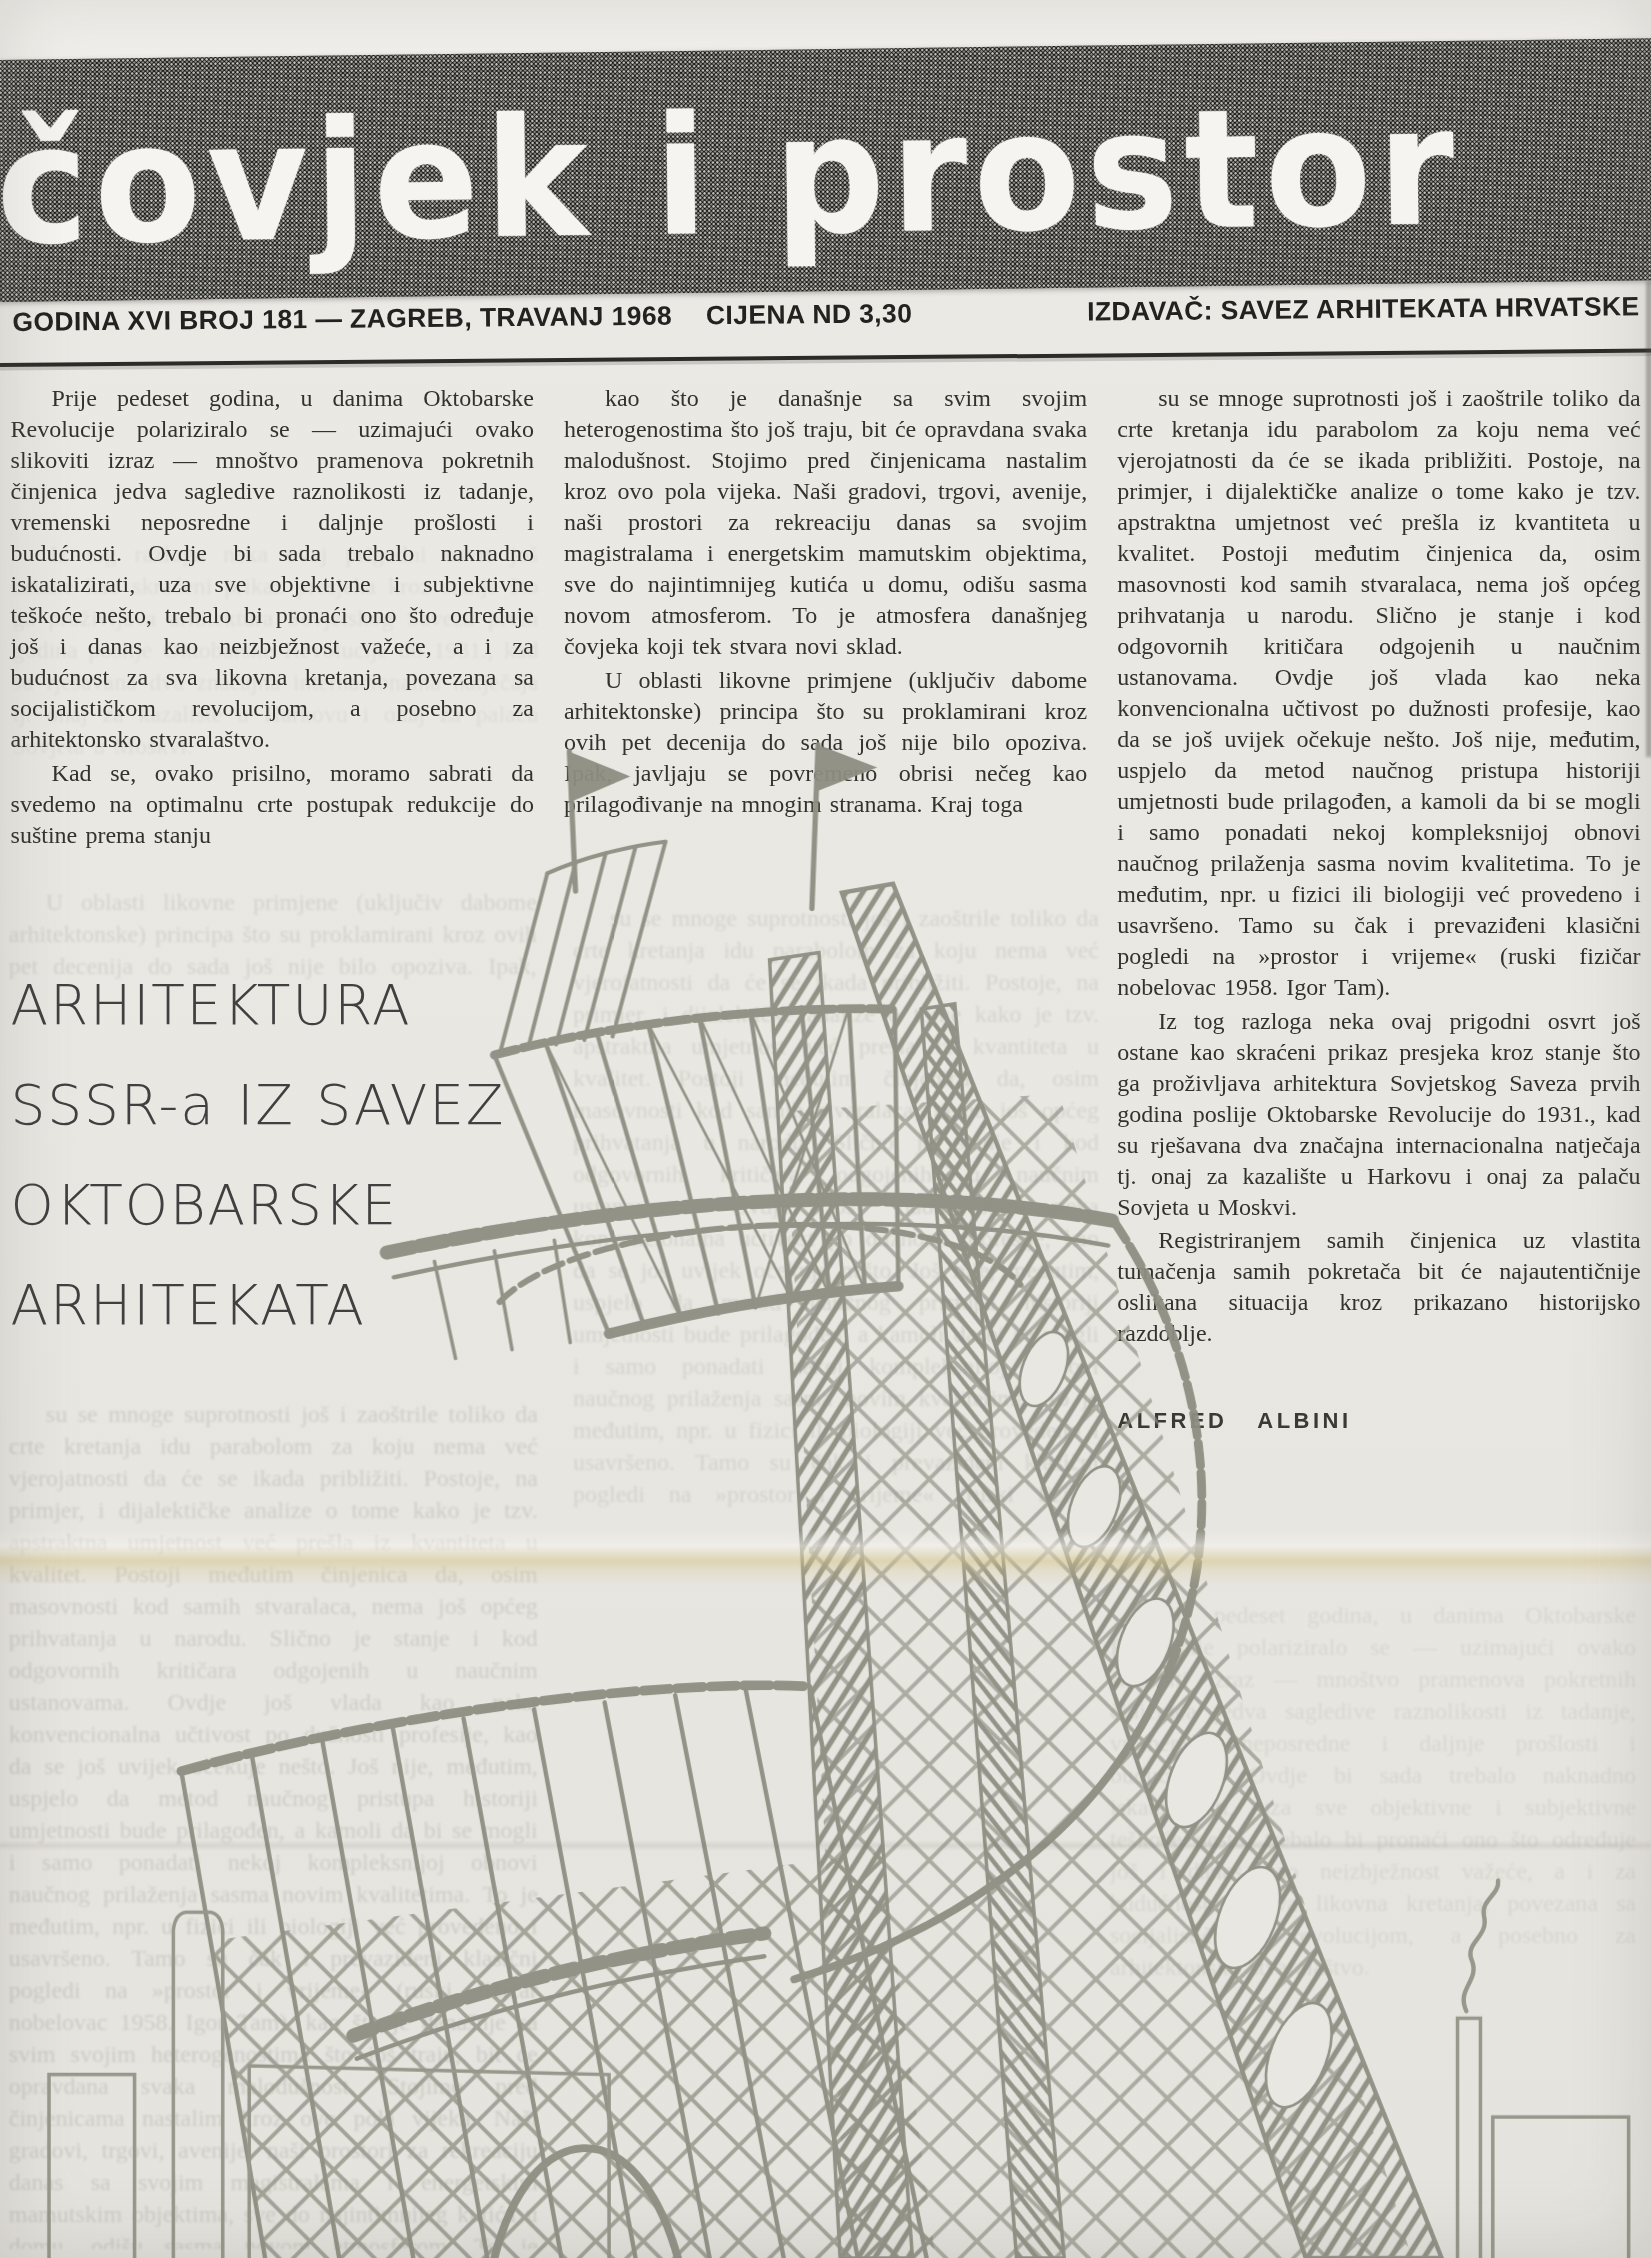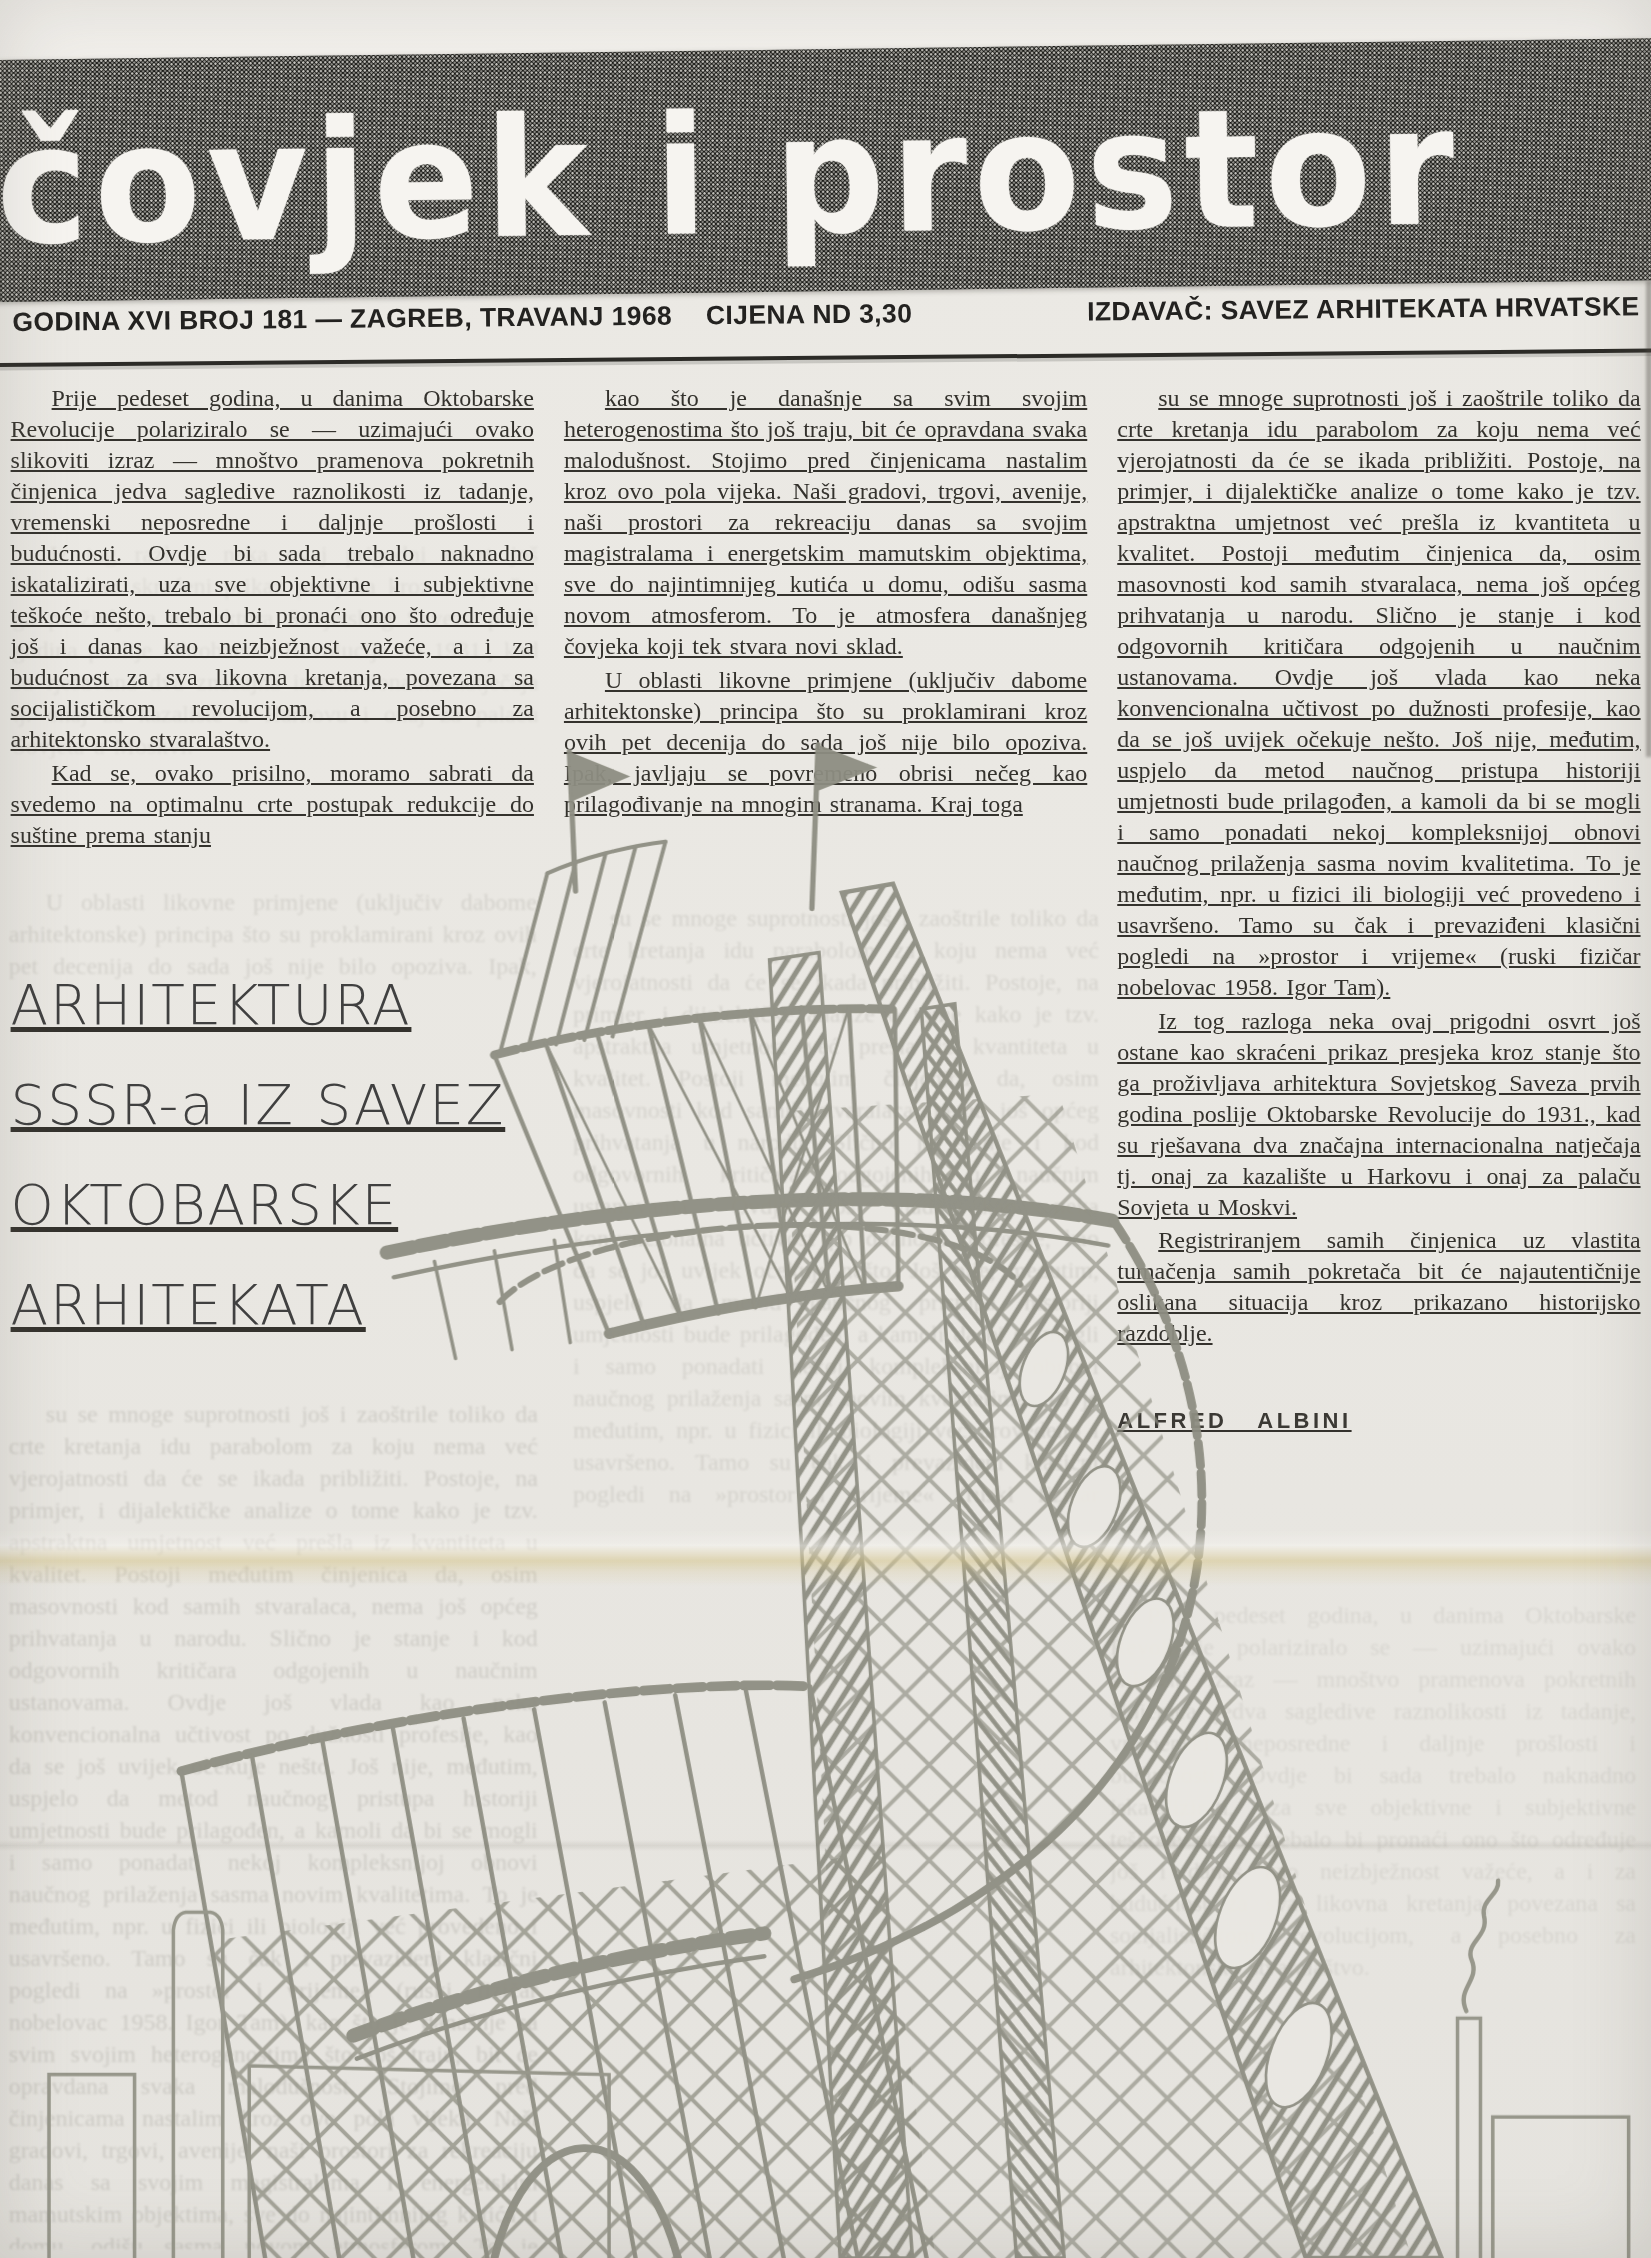--- a/index.html
+++ b/index.html
@@ -42,21 +42,21 @@
   .rule{
     position:absolute; top:363px; left:0; width:100%; height:3.5px;
     background:#2c2b27; transform:rotate(-0.5deg); transform-origin:left center;
     box-shadow:0 3.5px 0 rgba(44,43,39,0.18);
   }
   
   .columns{
     position:absolute; top:383px; left:10.6px; width:1630px; z-index:2;
     display:grid; grid-template-columns:1fr 1fr 1fr; column-gap:30px;
     font-size:24px; line-height:31px; text-align:justify;
-    color:#34322d; word-spacing:2.2px;text-decoration:underline;
+    color:#34322d; word-spacing:2.2px;
   }
   .columns p{margin:0 0 2.6px 0; text-indent:41px;}
   
   .headline{
     margin-top:104px;
     font-family:"DejaVu Sans","Liberation Sans",sans-serif;
     font-weight:300; font-size:55px; line-height:100px;
     letter-spacing:1.8px; color:#404040; text-indent:0; text-align:left;
   }
   .headline div{white-space:nowrap;}

